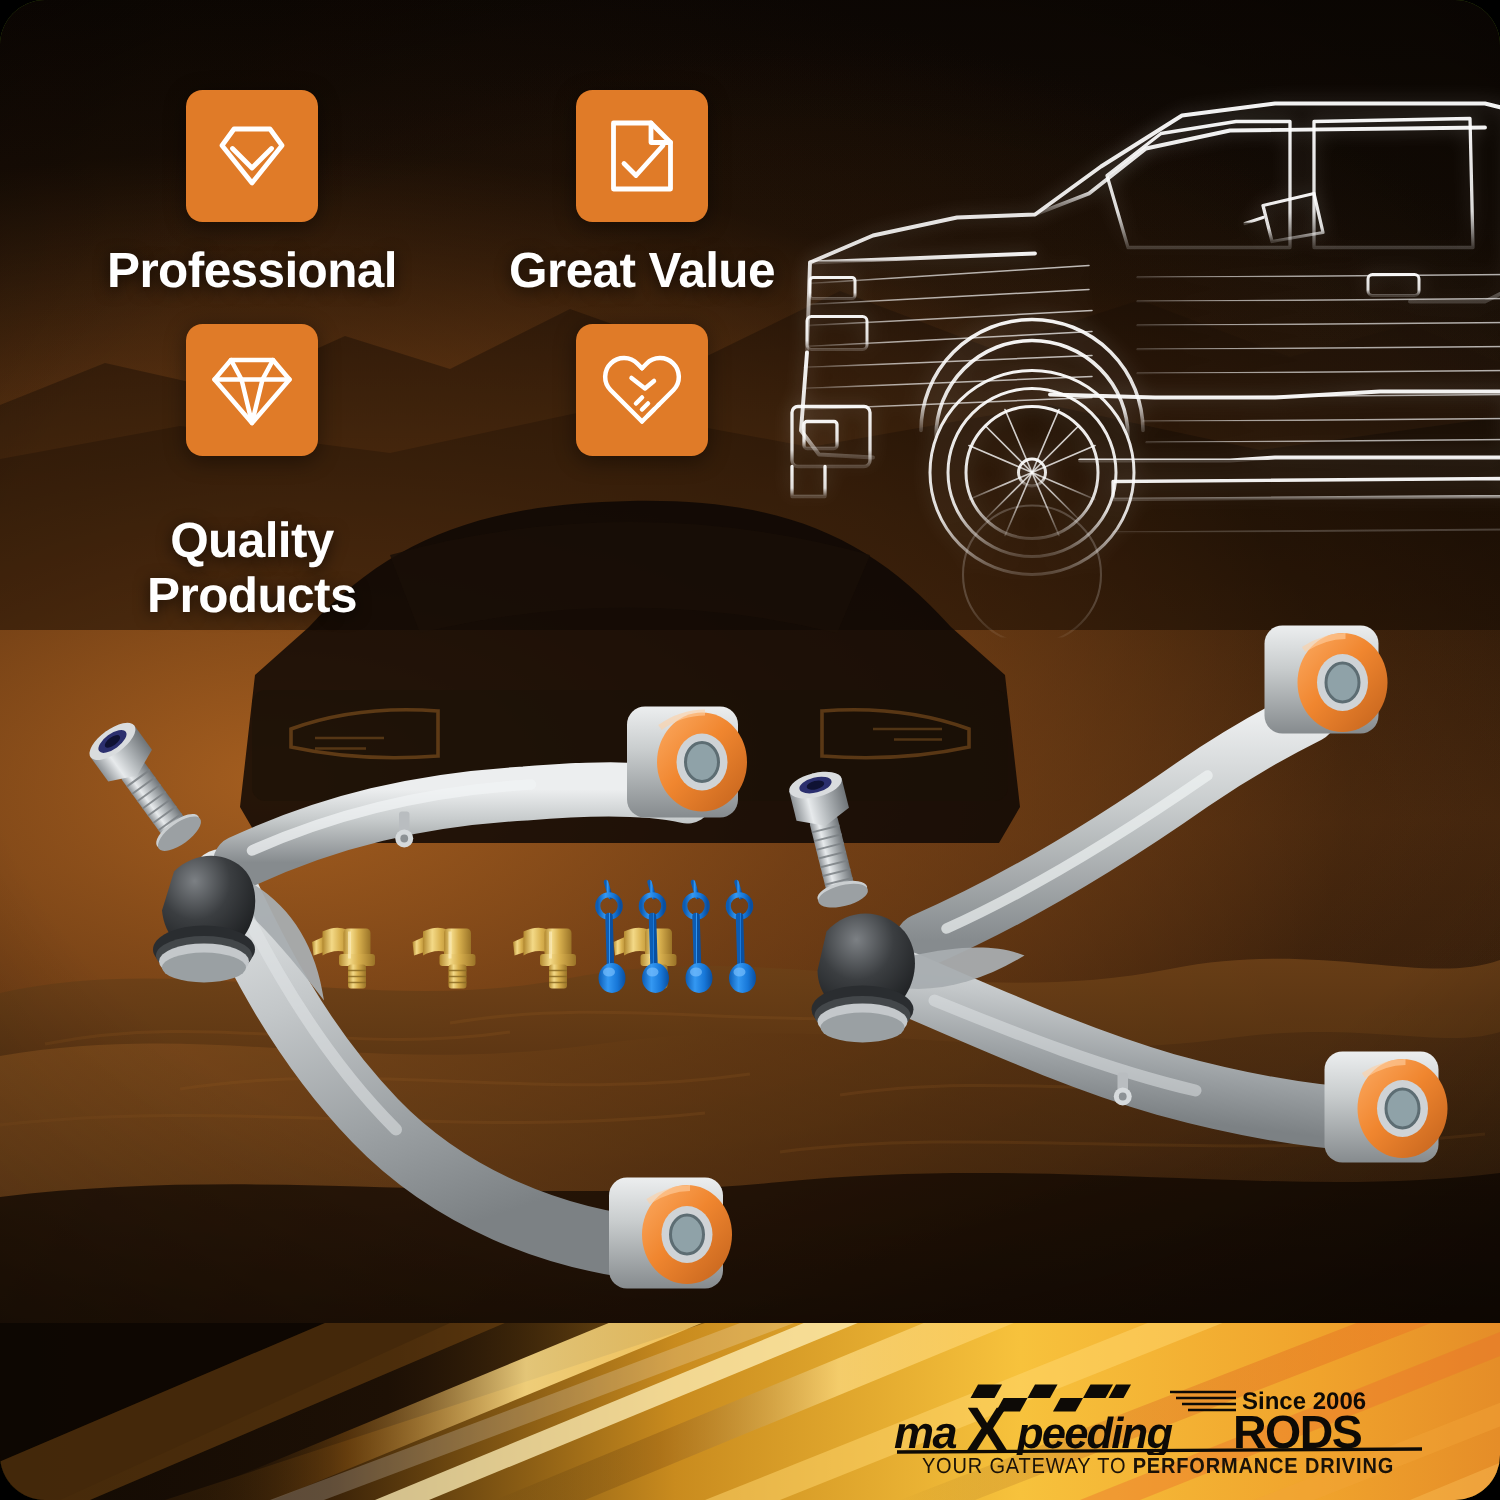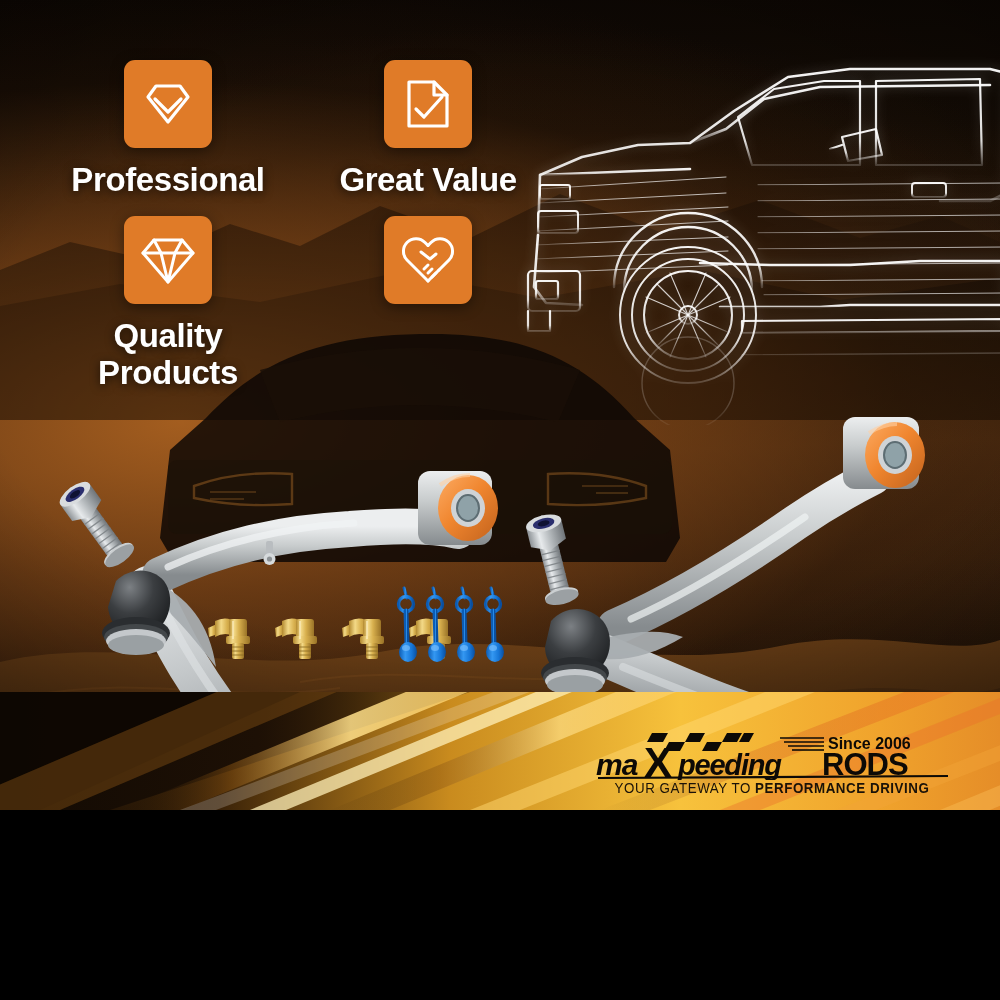--- a/index.html
+++ b/index.html
@@ -1,21 +1,22 @@
 <!DOCTYPE html>
 <html><head>
 <meta charset="utf-8">
 <title>maXpeedingRODS Control Arm Product Banner</title>
 <style>
   html,body{margin:0;padding:0;background:#000;}
   *{box-sizing:border-box;}
   .stage{
-    position:relative;width:1000px;height:810px;overflow:hidden;
+    position:relative;width:1000px;height:1000px;overflow:hidden;
     font-family:"Liberation Sans","DejaVu Sans",sans-serif;
     background:#4d7c0f;
+    border-radius:30px;
   }
 
   
   .bg-base{position:absolute;inset:0;
     background:
       radial-gradient(120% 70% at 18% 52%, rgba(168,96,32,0.95) 0%, rgba(120,66,22,0.75) 30%, rgba(50,26,8,0.25) 60%, rgba(0,0,0,0) 80%),
       radial-gradient(90% 55% at 52% 46%, rgba(150,84,28,0.55) 0%, rgba(60,32,10,0.2) 55%, rgba(0,0,0,0) 78%),
       linear-gradient(178deg, #0d0703 0%, #140c05 18%, #291708 38%, #4a2a10 56%, #3a210d 70%, #190e05 86%, #0a0602 100%);
   }
   
@@ -32,21 +33,21 @@
   .truck-sil svg{display:block;}
 
   
   .wireframe{position:absolute;left:520px;top:25px;width:490px;height:400px;}
   .wireframe svg{display:block;filter:drop-shadow(0 0 6px rgba(255,255,255,.28));}
 
   
   .features{position:absolute;left:38px;top:60px;width:520px;}
   .frow{display:flex;}
   .fcell{width:260px;display:flex;flex-direction:column;align-items:center;}
-  .fcell.r2{margin-top:18px;}
+  .fcell.r2{margin-top:18px;gap:24px;}
   .tile{
     width:88px;height:88px;border-radius:11px;
     background:#e07b28;
     display:flex;align-items:center;justify-content:center;
     box-shadow:0 3px 14px rgba(0,0,0,.42);
   }
   .tile svg{display:block;}
   .flabel{
     margin-top:14px;color:#fff;font-weight:700;font-size:33px;line-height:1.1;
     letter-spacing:-.4px;text-align:center;

